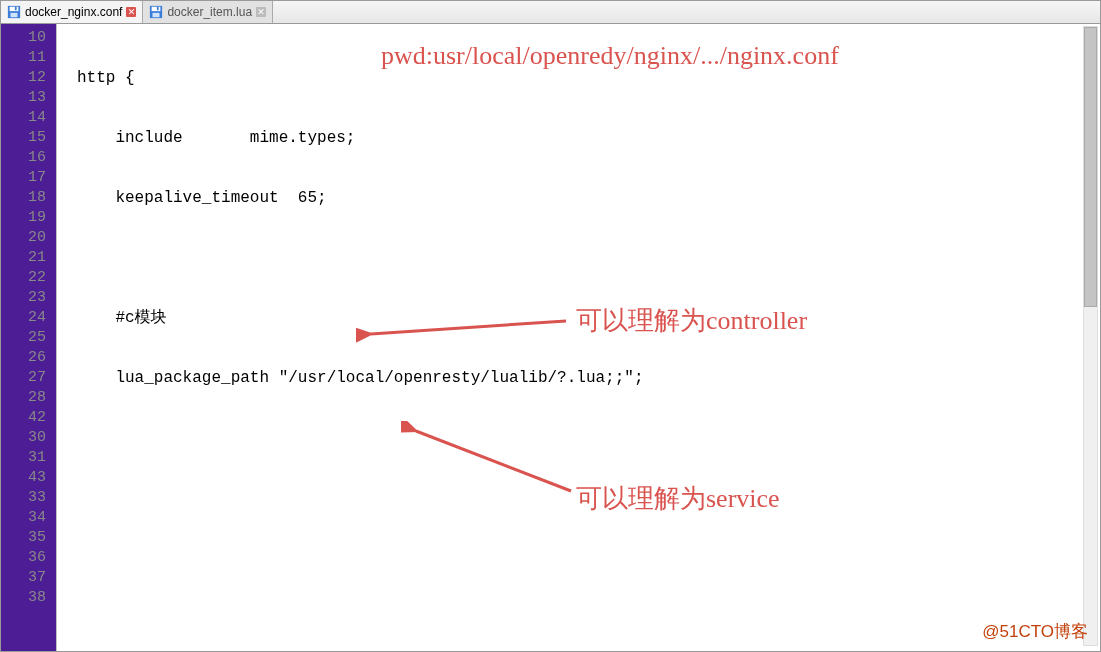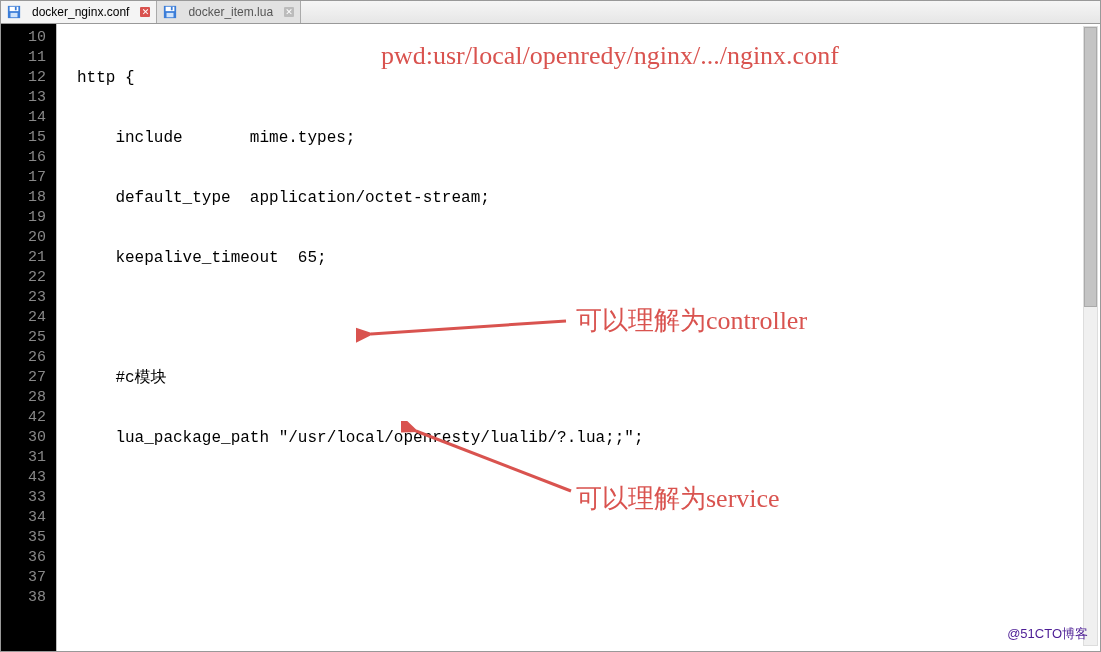--- a/index.html
+++ b/index.html
@@ -1,32 +1,32 @@
 <!DOCTYPE html>
 <html><head>
 <meta charset="utf-8">
 <style>
 * { margin: 0; padding: 0; box-sizing: border-box; }
 body { font-family: "Consolas", "Courier New", monospace; font-size: 16px; background: #fff; width: 1101px; height: 652px; overflow: hidden; position: relative; border: 1px solid #999; }
 .tabbar { height: 23px; background: linear-gradient(#f6f6f6,#e6e6e6); border-bottom: 1px solid #999; display: flex; align-items: stretch; }
-.tab { display: flex; align-items: center; gap: 11px; padding: 0 6px; border-right: 1px solid #aaa; font-family: "Segoe UI", Tahoma, sans-serif; font-size: 12px; cursor: default; }
+.tab { display: flex; align-items: center; gap: 4px; padding: 0 6px; border-right: 1px solid #aaa; font-family: "Segoe UI", Tahoma, sans-serif; font-size: 12px; cursor: default; }
 .tab.active { background: #f4f4f4; }
 .tab.inactive { background: #e2e2e2; color: #555; }
 .save-icon { width: 14px; height: 14px; }
 .close-x { width: 10px; height: 10px; background: #d9534f; color: #fff; font-size: 9px; line-height: 10px; text-align: center; border-radius: 1px; }
 .tab.inactive .close-x { background: #bbb; }
 .editor { display: flex; height: calc(100% - 23px); position: relative; }
-.gutter { width: 56px; background: #000000; border-right: 1px solid #c0c0c0; text-align: right; padding-right: 10px; color: #888; font-size: 15px; line-height: 20px; padding-top: 4px; user-select: none; }
+.gutter { width: 56px; background: #4c1d95; border-right: 1px solid #c0c0c0; text-align: right; padding-right: 10px; color: #888; font-size: 15px; line-height: 20px; padding-top: 4px; user-select: none; }
 .gutter div { height: 20px; }
 .code { flex: 1; padding-top: 4px; padding-left: 20px; font-size: 16px; line-height: 20px; white-space: pre; position: relative; }
 .codeline { height: 20px; }
 .scrollbar { position: absolute; right: 2px; top: 25px; width: 15px; height: 620px; background: #f0f0f0; border: 1px solid #ddd; }
 .scrollthumb { position: absolute; top: 0; left: 0; right: 0; height: 280px; background: #c4c4c4; border: 1px solid #aaa; }
 .anno { position: absolute; color: #d9534f; font-family: Liberation Serif, serif; font-size: 26px; pointer-events: none; }
-.watermark { position: absolute; right: 12px; bottom: 8px; color: #4c1d95; font-family: Arial,sans-serif; font-size: 13px; }
+.watermark { position: absolute; right: 12px; bottom: 8px; color: #c2410c; font-family: Arial,sans-serif; font-size: 17px; }
 svg.arrow { position: absolute; pointer-events: none; }
 </style>
 </head>
 <body>
 
 <div class="tabbar">
   <div class="tab active">
     <svg class="save-icon" viewBox="0 0 16 16">
         <rect x="1" y="1" width="14" height="14" fill="#3b7dd8"></rect>
         <rect x="3" y="2" width="10" height="5" fill="#fff"></rect>
@@ -76,21 +76,20 @@
       <div>33</div>
       <div>34</div>
       <div>35</div>
       <div>36</div>
       <div>37</div>
       <div>38</div>
     </div>
   <div class="code">
     <div class="codeline">http {</div>
     <div class="codeline">    include       mime.types;</div>
-    <div class="codeline">    default_type  application/octet-stream;</div>
     <div class="codeline">    keepalive_timeout  65;</div>
     <div class="codeline"></div>
     <div class="codeline">    #c模块</div>
     <div class="codeline">    lua_package_path "/usr/local/openresty/lualib/?.lua;;";</div>
     
     
     
     
     
     

